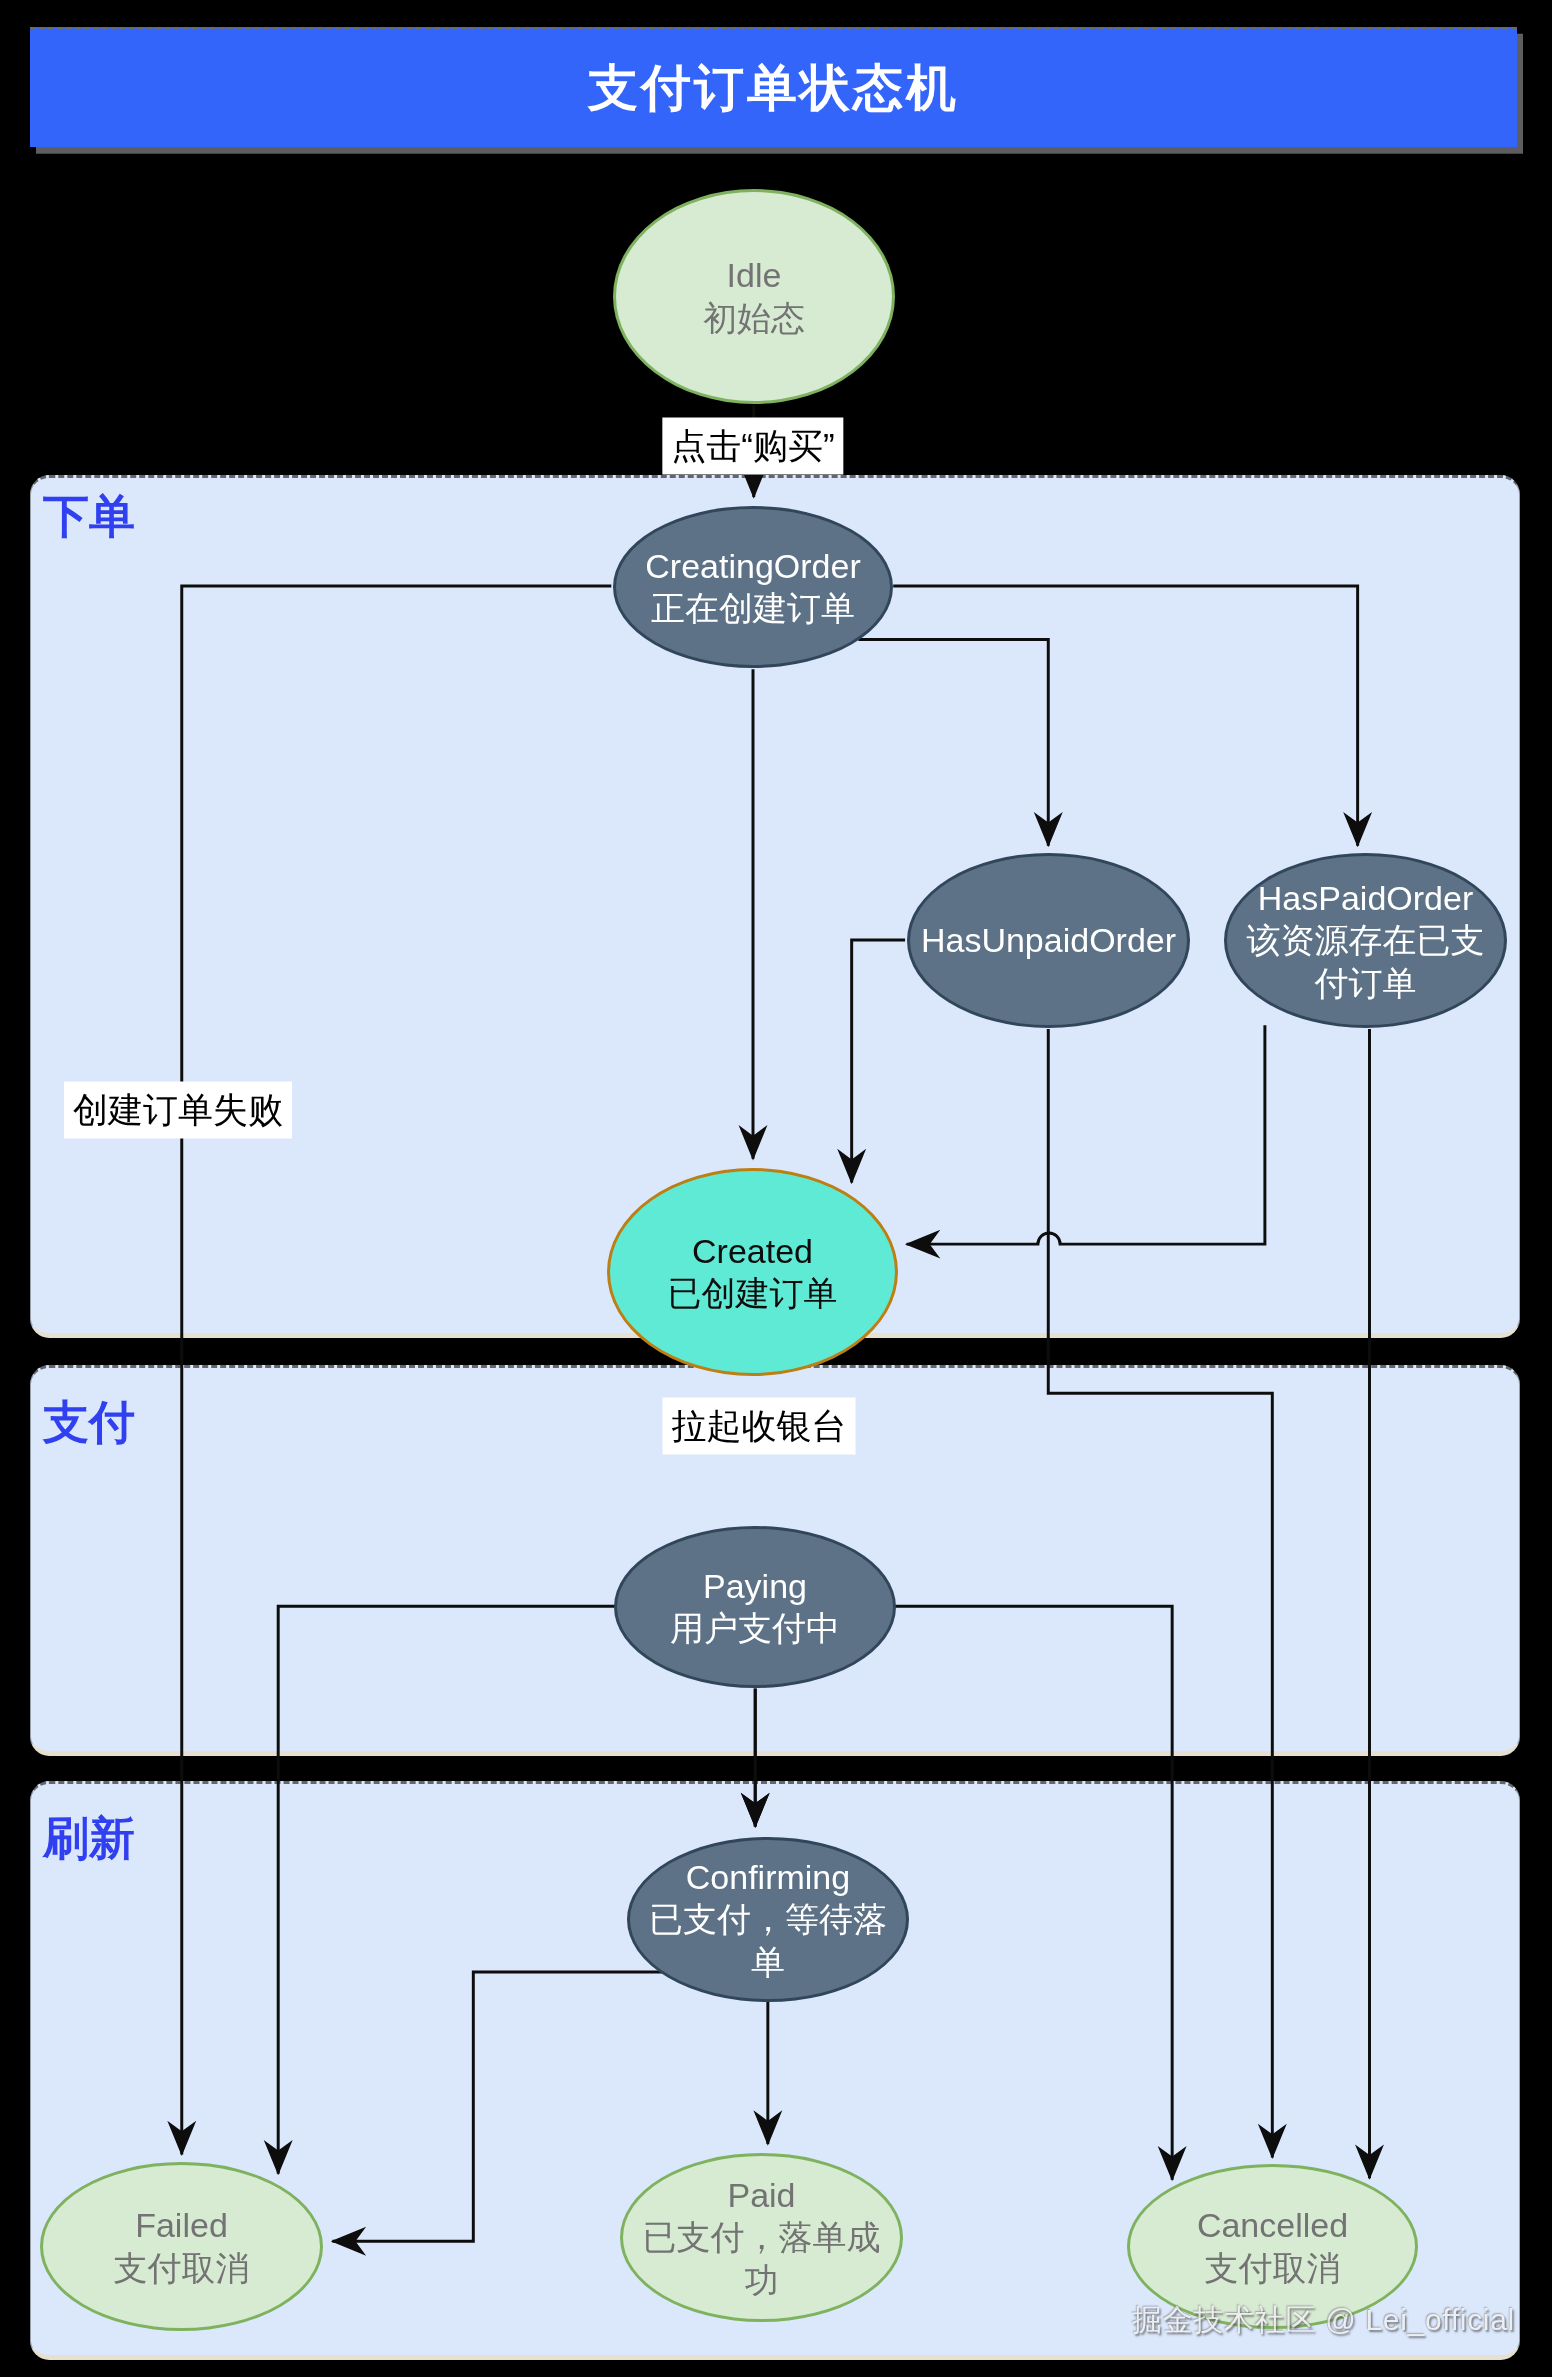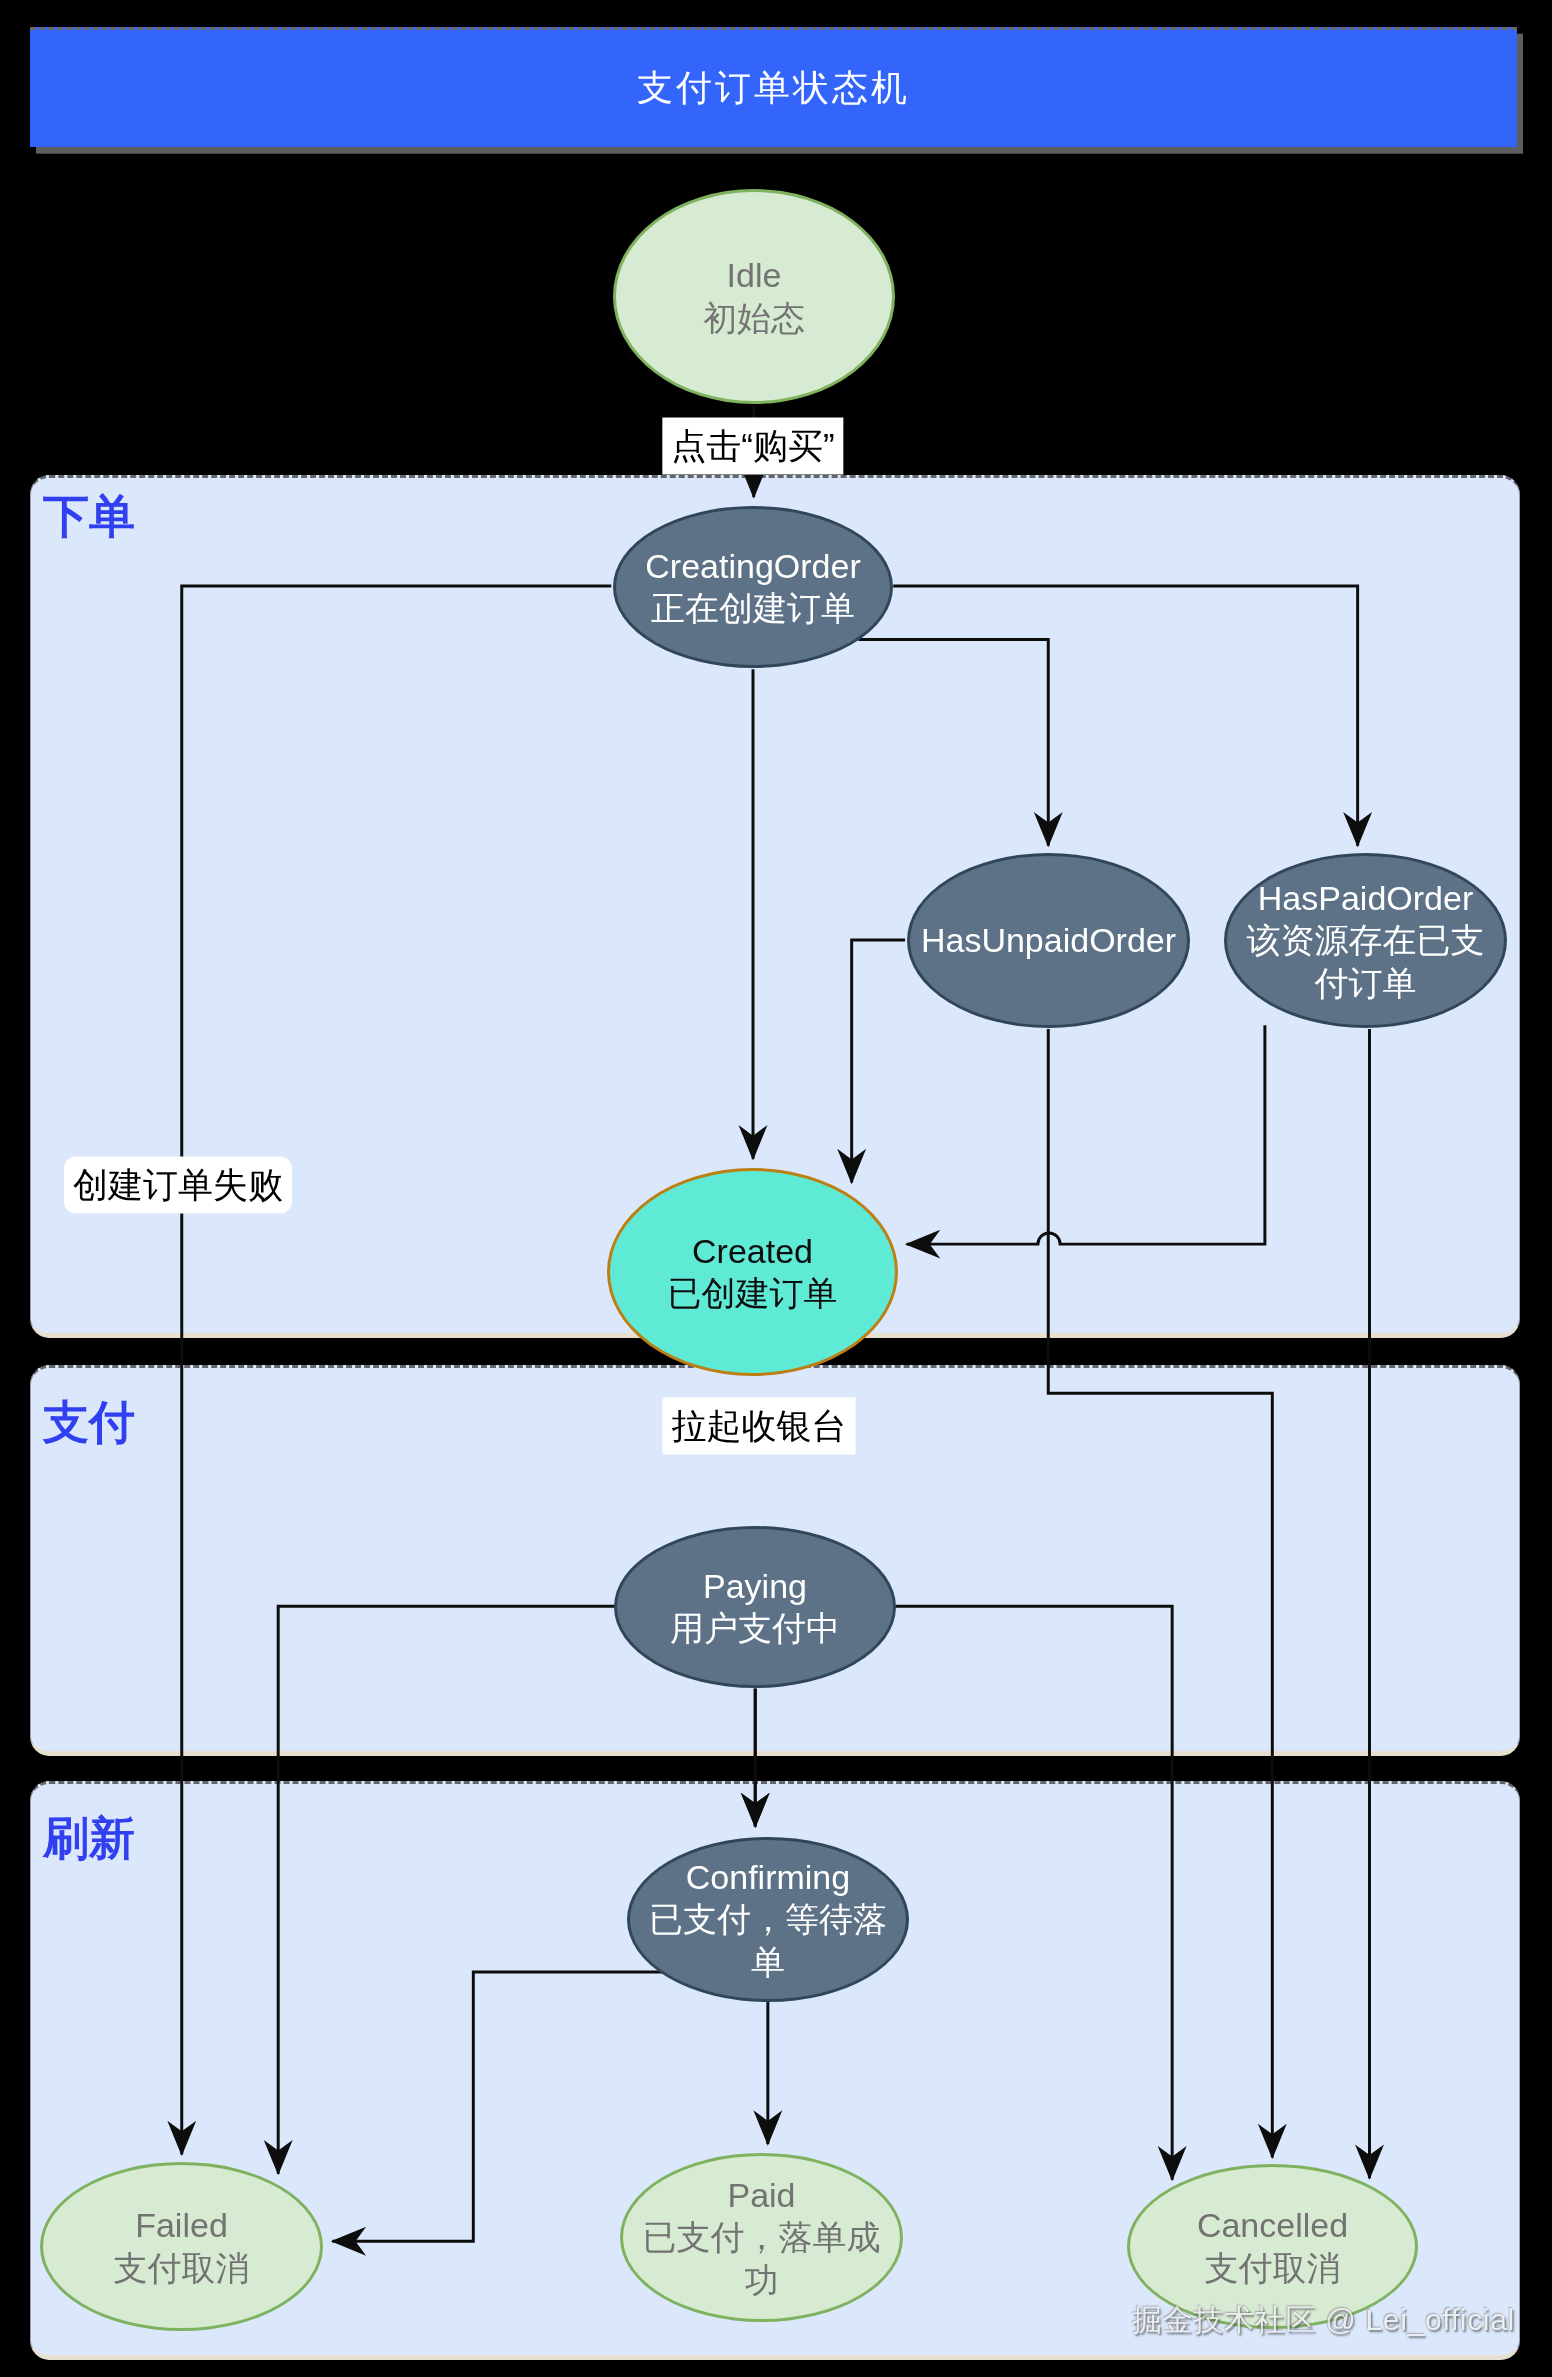--- a/index.html
+++ b/index.html
@@ -6,21 +6,21 @@
   body{width:1552px;height:2377px;position:relative;font-family:"Liberation Sans","DejaVu Sans",sans-serif;overflow:hidden;}
 
   
   .titlebar{
     position:absolute;left:30px;top:27px;width:1487px;height:117px;
     background:#3365fb;
     border-top:3.7px dashed #6a6a6a;
     box-shadow:6px 6.7px 0 0 #5e5e5e;
     display:flex;align-items:center;justify-content:center;
   }
-  .titlebar .t{color:#fff;font-size:36px;font-weight:400;letter-spacing:3px;text-align:right;}
+  .titlebar .t{color:#fff;font-size:50px;font-weight:700;letter-spacing:3px;text-align:right;}
 
   
   .section{
     position:absolute;left:30px;width:1490px;
     background:#dbe8fc;
     border:1.5px solid #99a0ab;
     border-top:3px dashed #63676d;
     border-bottom:5.2px solid #e7dfcf;
     border-radius:19.3px;
     box-sizing:border-box;
@@ -142,17 +142,17 @@
   <span class="en">Paid</span>
   <span class="zh">已支付，落单成功</span>
 </div>
 
 <div class="node green" style="left:1127px;top:2164px;width:291px;height:165px;">
   <span class="en">Cancelled</span>
   <span class="zh">支付取消</span>
 </div>
 
 <div class="elabel" style="left:753px;top:446px;">点击“购买”</div>
-<div class="elabel" style="left:178px;top:1185px;border-radius:12px;">创建订单失败</div>
+<div class="elabel" style="left:178px;top:1110px;">创建订单失败</div>
 <div class="elabel" style="left:759px;top:1426px;">拉起收银台</div>
 
 <div class="wm">掘金技术社区 @ Lei_official</div>
 
 
 </body></html>

